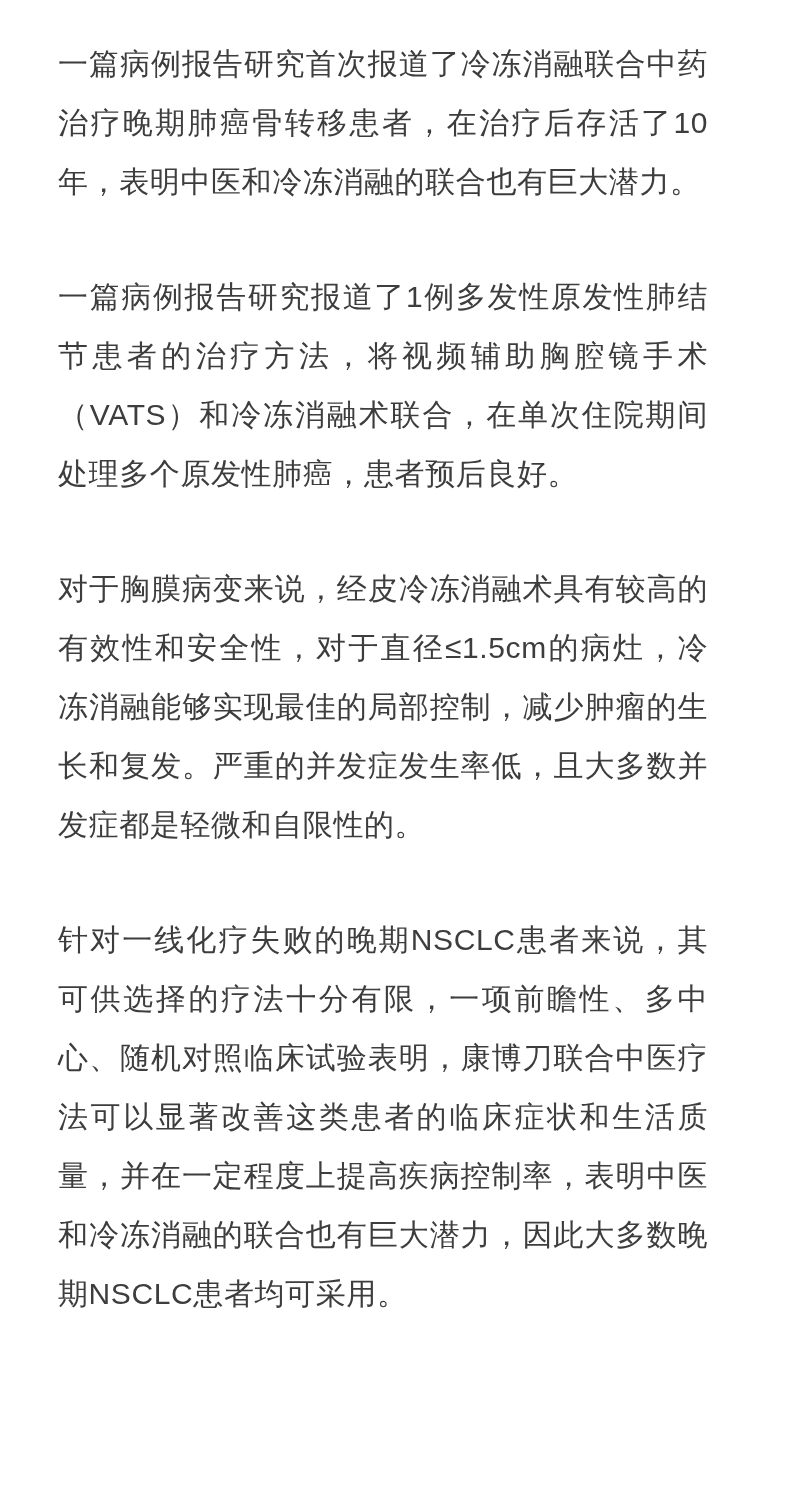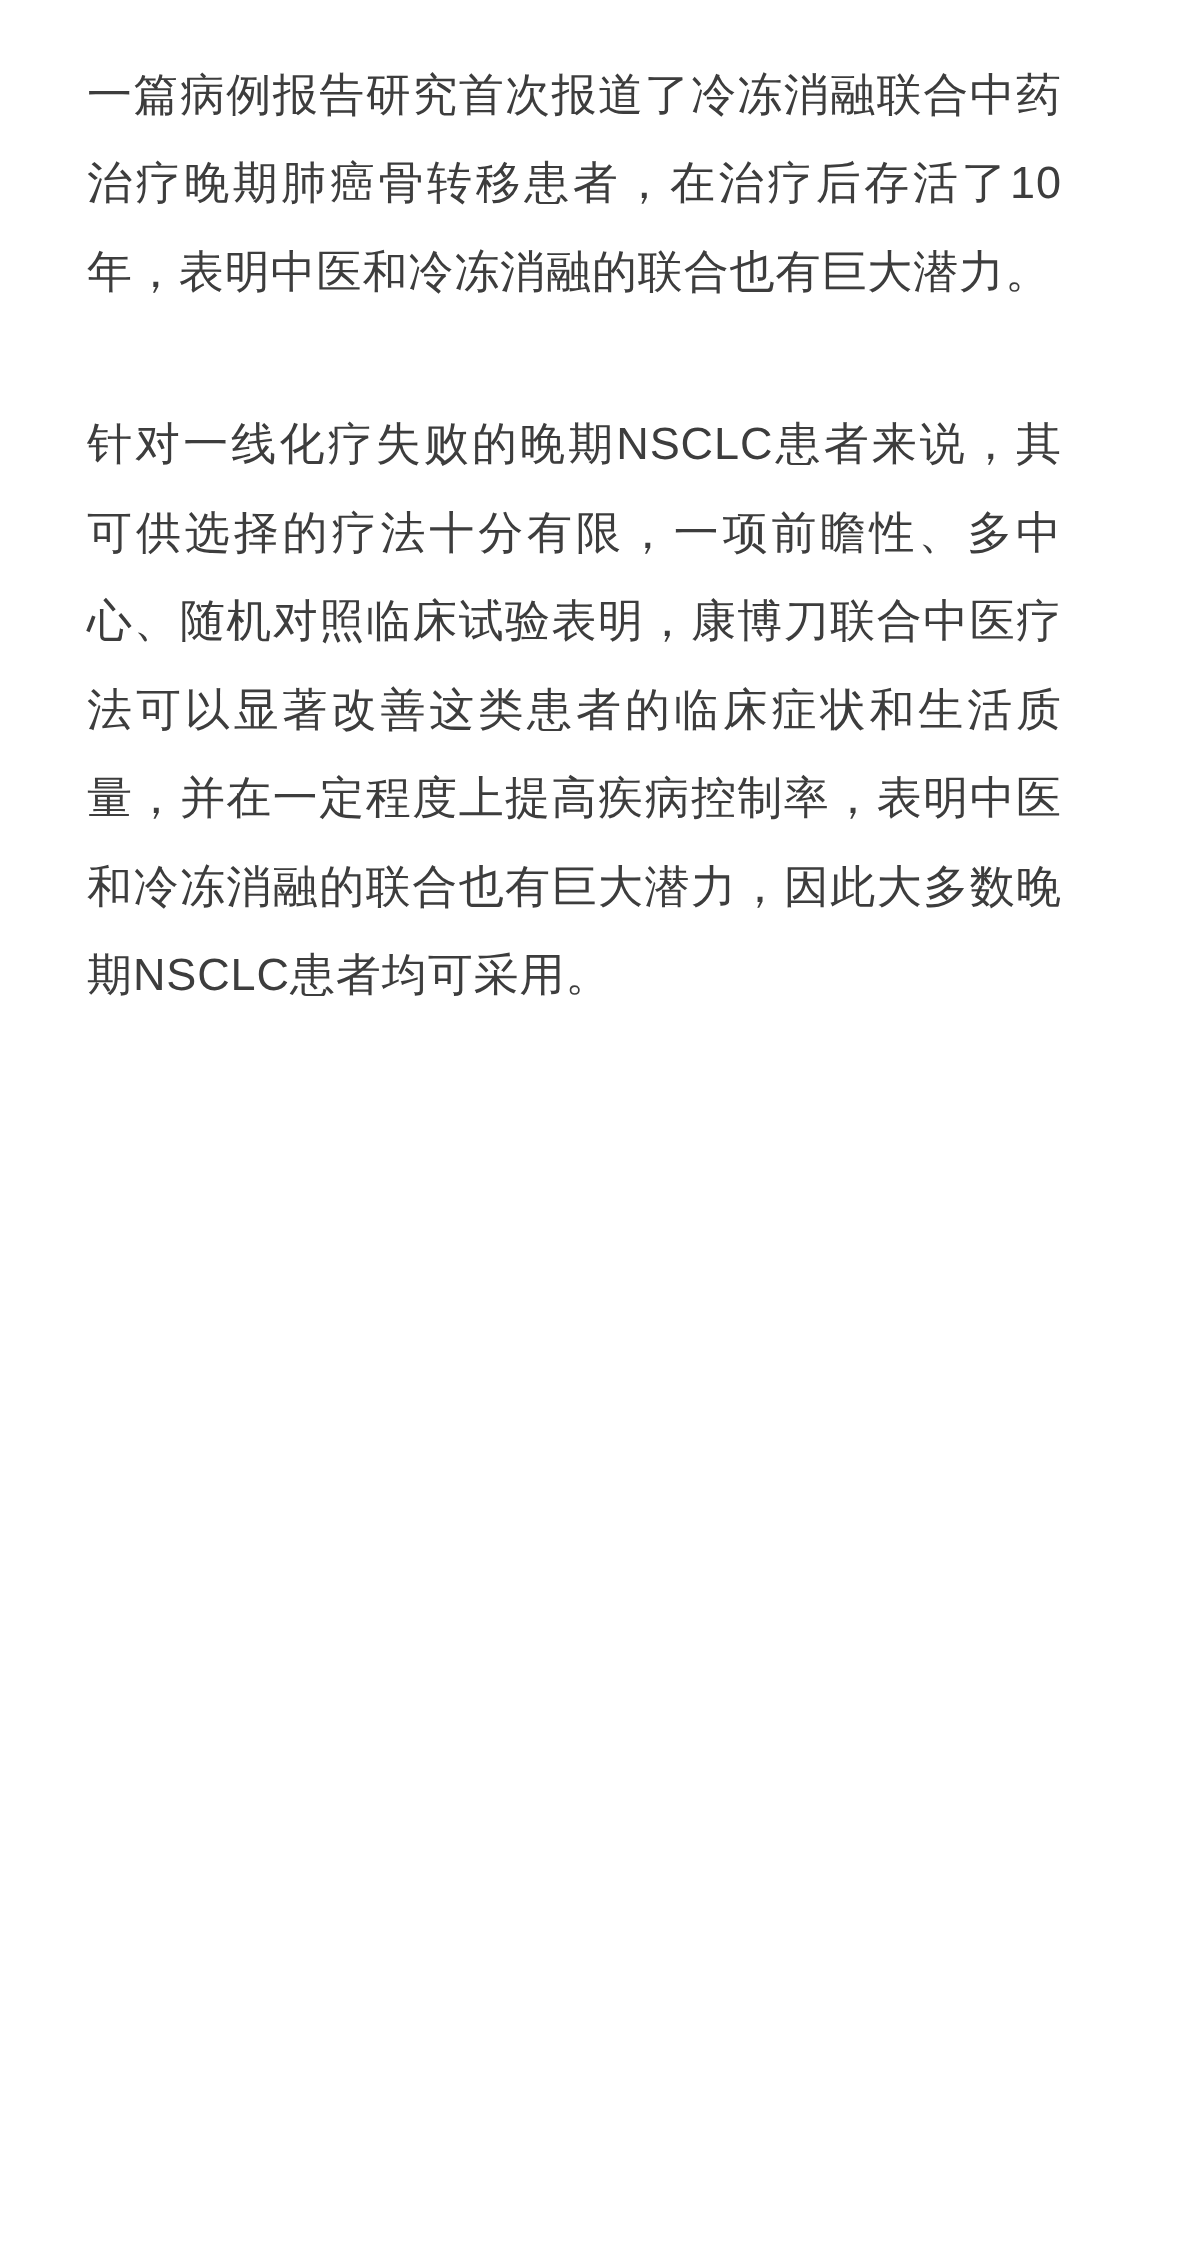--- a/index.html
+++ b/index.html
@@ -31,14 +31,16 @@
   }
   .para:last-child {
     margin-bottom: 0;
   }
 </style>
 </head>
 <body>
 
 <div class="article">
   <p class="para">一篇病例报告研究首次报道了冷冻消融联合中药治疗晚期肺癌骨转移患者，在治疗后存活了10年，表明中医和冷冻消融的联合也有巨大潜力。</p>
+  <p class="para">一篇病例报告研究报道了1例多发性原发性肺结节患者的治疗方法，将视频辅助胸腔镜手术（VATS）和冷冻消融术联合，在单次住院期间处理多个原发性肺癌，患者预后良好。</p>
+  <p class="para">对于胸膜病变来说，经皮冷冻消融术具有较高的有效性和安全性，对于直径≤1.5cm的病灶，冷冻消融能够实现最佳的局部控制，减少肿瘤的生长和复发。严重的并发症发生率低，且大多数并发症都是轻微和自限性的。</p>
   <p class="para">针对一线化疗失败的晚期NSCLC患者来说，其可供选择的疗法十分有限，一项前瞻性、多中心、随机对照临床试验表明，康博刀联合中医疗法可以显著改善这类患者的临床症状和生活质量，并在一定程度上提高疾病控制率，表明中医和冷冻消融的联合也有巨大潜力，因此大多数晚期NSCLC患者均可采用。</p>
 </div>
 
 </body></html>

